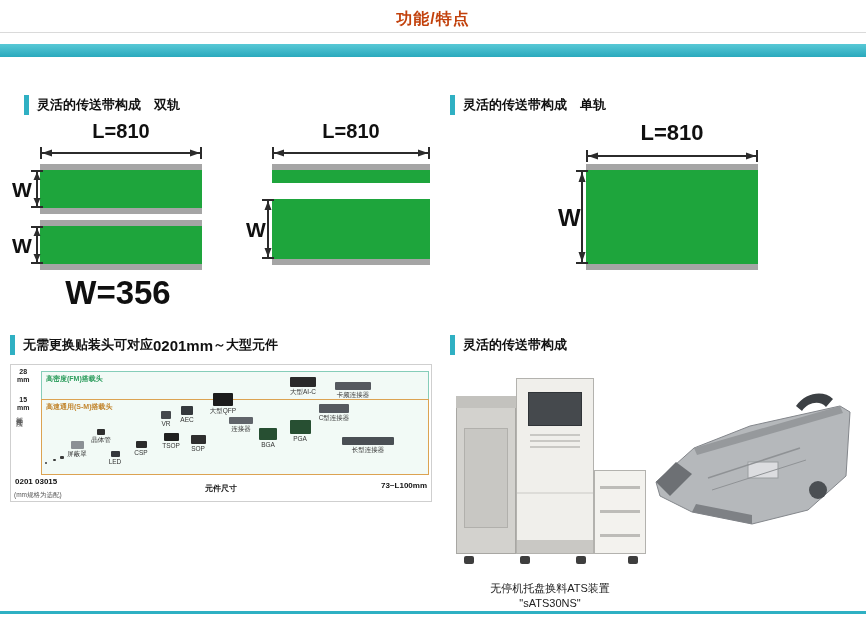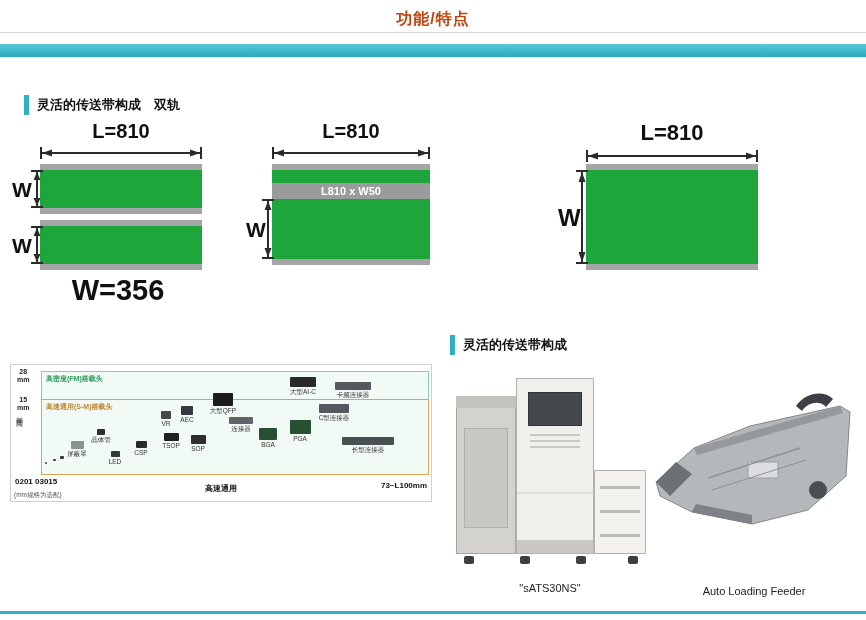--- a/index.html
+++ b/index.html
@@ -10,21 +10,21 @@
   .title-rule { position:absolute; top:32px; left:0; width:100%; height:1px; background:#dadada; }
   .teal-bar { position:absolute; top:44px; left:0; width:100%; height:13px; background:linear-gradient(180deg,#58c9d6,#2aa9bd); }
   .bottom-rule { position:absolute; top:611px; left:0; width:100%; height:3px; background:var(--accent); }
 
   .section-header { position:absolute; display:flex; align-items:center; height:20px; border-left:5px solid var(--accent); padding-left:8px; font-size:13px; font-weight:bold; color:#111; }
   .sh-em { font-size:15px; }
 
   .diagram { position:absolute; }
   .diagram > * { position:absolute; }
   .dim-label { text-align:center; font-size:20px; font-weight:bold; color:#101010; }
-  .result-label { text-align:center; font-size:29px; font-weight:bold; color:#101010; }
+  .result-label { text-align:center; font-size:33px; font-weight:bold; color:#101010; }
   .w-letter { font-size:21px; font-weight:bold; color:#101010; }
   .rail { height:6px; background:#a5a5a5; }
   .belt { background:var(--belt); }
   .belt-bar-label { background:#9b9b9b; color:#fff; font-size:11px; font-weight:bold; text-align:center; line-height:16px; height:16px; }
   .arr line { stroke:#2b2b2b; stroke-width:2; }
   .arr polygon { fill:#2b2b2b; }
 
   .chart-box { position:absolute; left:10px; top:364px; width:422px; height:138px; border:1px solid #cfcfcf; background:#fff; }
   .chart-box > * { position:absolute; }
   .zone-fm { left:30px; top:6px; width:388px; height:104px; border:1px solid #86cdb9; background:#f2faf6; }
@@ -114,33 +114,35 @@
     <div class="dim-label" style="left:26px;top:0;width:158px;">L=810</div>
     <svg class="arr" style="left:26px;top:27px;" width="158" height="12">
       <line x1="1" y1="0" x2="1" y2="12"></line>
         <line x1="157" y1="0" x2="157" y2="12"></line>
       <line x1="2" y1="6" x2="156" y2="6"></line>
       <polygon points="2,6 12,2.5 12,9.5"></polygon>
         <polygon points="156,6 146,2.5 146,9.5"></polygon>
     </svg>
     <div class="rail" style="left:26px;top:44px;width:158px;"></div>
     <div class="belt" style="left:26px;top:50px;width:158px;height:13px;"></div>
-    <div class="belt-bar-label" style="left:26px;top:63px;width:158px;">L810 x W50</div>
     <div class="belt" style="left:26px;top:79px;width:158px;height:60px;"></div>
     <div class="rail" style="left:26px;top:139px;width:158px;"></div>
     <div class="w-letter" style="left:0;top:98px;">W</div>
     <svg class="arr" style="left:16px;top:79px;" width="12" height="60">
       <line x1="0" y1="1" x2="12" y2="1"></line>
         <line x1="0" y1="59" x2="12" y2="59"></line>
       <line x1="6" y1="2" x2="6" y2="58"></line>
       <polygon points="6,2 2.5,11 9.5,11"></polygon>
         <polygon points="6,58 2.5,49 9.5,49"></polygon>
     </svg>
   </div>
 
+  <div class="section-header" style="left:450px;top:95px;">
+    <span>灵活的传送带构成　单轨</span>
+  </div>
 
   <div class="diagram" style="left:558px;top:118px;width:208px;height:192px;">
     <div class="dim-label" style="left:28px;top:2px;width:172px;font-size:22px;">L=810</div>
     <svg class="arr" style="left:28px;top:32px;" width="172" height="12">
       <line x1="1" y1="0" x2="1" y2="12"></line>
         <line x1="171" y1="0" x2="171" y2="12"></line>
       <line x1="2" y1="6" x2="170" y2="6"></line>
       <polygon points="2,6 12,2.5 12,9.5"></polygon>
         <polygon points="170,6 160,2.5 160,9.5"></polygon>
     </svg>
@@ -150,20 +152,25 @@
     <div class="w-letter" style="left:0;top:86px;font-size:24px;">W</div>
     <svg class="arr" style="left:18px;top:52px;" width="12" height="94">
       <line x1="0" y1="1" x2="12" y2="1"></line>
         <line x1="0" y1="93" x2="12" y2="93"></line>
       <line x1="6" y1="2" x2="6" y2="92"></line>
       <polygon points="6,2 2.5,12 9.5,12"></polygon>
         <polygon points="6,92 2.5,82 9.5,82"></polygon>
     </svg>
   </div>
 
+  <div class="section-header" style="left:10px;top:335px;">
+    <span>无需更换贴装头可对应</span>
+      <span class="sh-em">0201mm</span>
+      <span>～大型元件</span>
+  </div>
 
   <div class="chart-box">
     <div class="zone-fm"></div>
     <div class="zone-sm"></div>
     <div class="zone-label zl-fm">高密度(FM)搭载头</div>
     <div class="zone-label zl-sm">高速通用(S-M)搭载头</div>
     <div class="tick" style="left:6px;top:3px;">28
 mm</div>
     <div class="tick" style="left:6px;top:31px;">15
 mm</div>
@@ -262,21 +269,21 @@
         </div>
 
         <div class="comp" style="left: 357px; top: 72px;">
           <div class="comp-shape" style="width: 52px; height: 8px; background: rgb(74, 79, 84);"></div>
           <div class="comp-label">长型连接器</div>
         </div>
       </div>
 
     <div class="axis-label" style="left:4px;top:112px;">0201 03015</div>
     <div class="axis-note" style="left:3px;top:126px;">(mm规格为选配)</div>
-    <div class="axis-label" style="left:0;top:118px;width:100%;text-align:center;">高速通用</div>
+    <div class="axis-label" style="left:0;top:118px;width:100%;text-align:center;">元件尺寸</div>
     <div class="axis-label" style="right:4px;top:116px;">73~L100mm</div>
   </div>
 
   <div class="section-header" style="left:450px;top:335px;">
     <span>灵活的传送带构成</span>
   </div>
 
   <div class="ats">
     <div class="ats-left"></div>
     <div class="ats-left-top"></div>
@@ -306,18 +313,18 @@
       <polygon points="6,96 26,76 42,88 20,110" fill="#6d7074"></polygon>
       <polygon points="42,126 102,138 102,129 46,118" fill="#7e8185"></polygon>
       <rect x="98" y="76" width="30" height="16" fill="#dcdde0" stroke="#9a9da0"></rect>
       <circle cx="168" cy="104" r="9" fill="#4b4f53"></circle>
       <line x1="58" y1="92" x2="150" y2="62" stroke="#8f9295" stroke-width="1.5"></line>
       <line x1="62" y1="104" x2="156" y2="74" stroke="#8f9295" stroke-width="1"></line>
     </svg>
   </div>
 
   <div class="caption" style="left:452px;top:581px;width:196px;">
+    <div>无停机托盘换料ATS装置</div>
     <div>"sATS30NS"</div>
   </div>
-  <div class="caption" style="left:650px;top:584px;width:208px;">Auto Loading Feeder</div>
 
   <div class="bottom-rule"></div>
 </div>
 
 </body></html>

